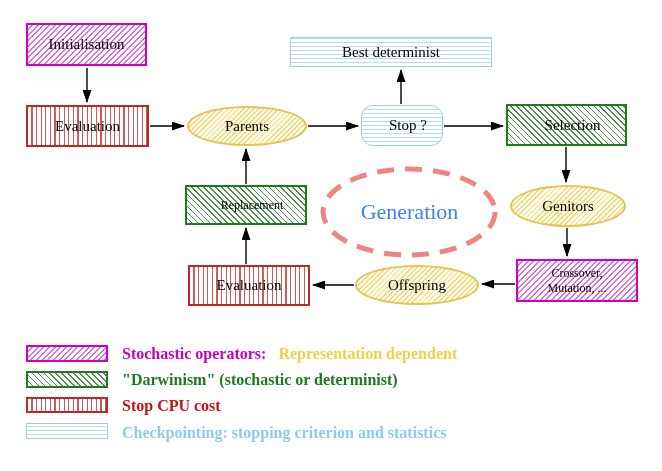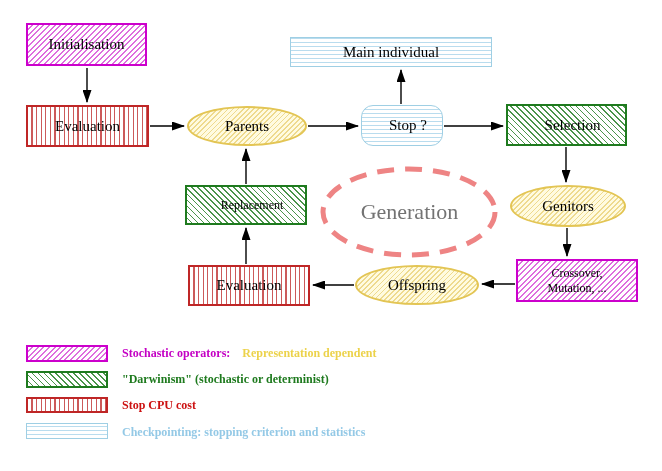--- a/index.html
+++ b/index.html
@@ -48,38 +48,38 @@
     border-radius: 50%;
     background: repeating-linear-gradient(135deg,
       #fffbe0 0px, #fffbe0 2.4px, #eeda8e 2.4px, #eeda8e 3.6px);
   }
   .rounded { border-radius: 12px; padding-left: 12px; }
   .two-line { flex-direction: column; font-size: 12px; line-height: 1.25; }
   #generation-label {
     position: absolute;
     left: 322px; top: 199px; width: 175px;
     text-align: center;
-    color: #737373;
+    color: #3b82f6;
     font-size: 22px;
   }
   #arrow-layer {
     position: absolute;
     left: 0; top: 0;
     pointer-events: none;
   }
   .legend-swatch {
     position: absolute;
     left: 26px;
     width: 82px;
     box-sizing: border-box;
   }
   .legend-text {
     position: absolute;
     left: 122px;
-    font-size: 12px;
+    font-size: 16px;
     font-weight: bold;
     white-space: nowrap;
     line-height: 19px;
   }
   .t-magenta { color: #c400c4; }
   .t-gold    { color: #ecd24a; }
   .t-green   { color: #1e7a1e; }
   .t-red     { color: #cc1111; }
   .t-blue    { color: #94c9e6; }
   .gap-before { margin-left: 12px; }
@@ -88,21 +88,21 @@
 <body>
 
 <div id="canvas">
 
   <div class="node hatch-magenta" style="left:26px; top:23px; width:121px; height:43px;">Initialisation</div>
 
   <div class="node stripes-red" style="left:26px; top:105px; width:123px; height:42px;">Evaluation</div>
 
   <div class="node ellipse-yellow" style="left:187px; top:106px; width:120px; height:40px;">Parents</div>
 
-  <div class="node stripes-cyan" style="left:290px; top:37px; width:202px; height:30px;">Main individual</div>
+  <div class="node stripes-cyan" style="left:290px; top:37px; width:202px; height:30px;">Best determinist</div>
 
   <div class="node stripes-cyan rounded" style="left:361px; top:105px; width:82px; height:41px;">Stop ?</div>
 
   <div class="node hatch-green" style="left:506px; top:104px; width:121px; height:42px;">Selection</div>
 
   <div class="node ellipse-yellow" style="left:510px; top:185px; width:116px; height:42px;">Genitors</div>
 
   <div class="node hatch-magenta two-line" style="left:516px; top:259px; width:122px; height:43px;">
     <div>Crossover,</div>
     <div>Mutation, ...</div>

